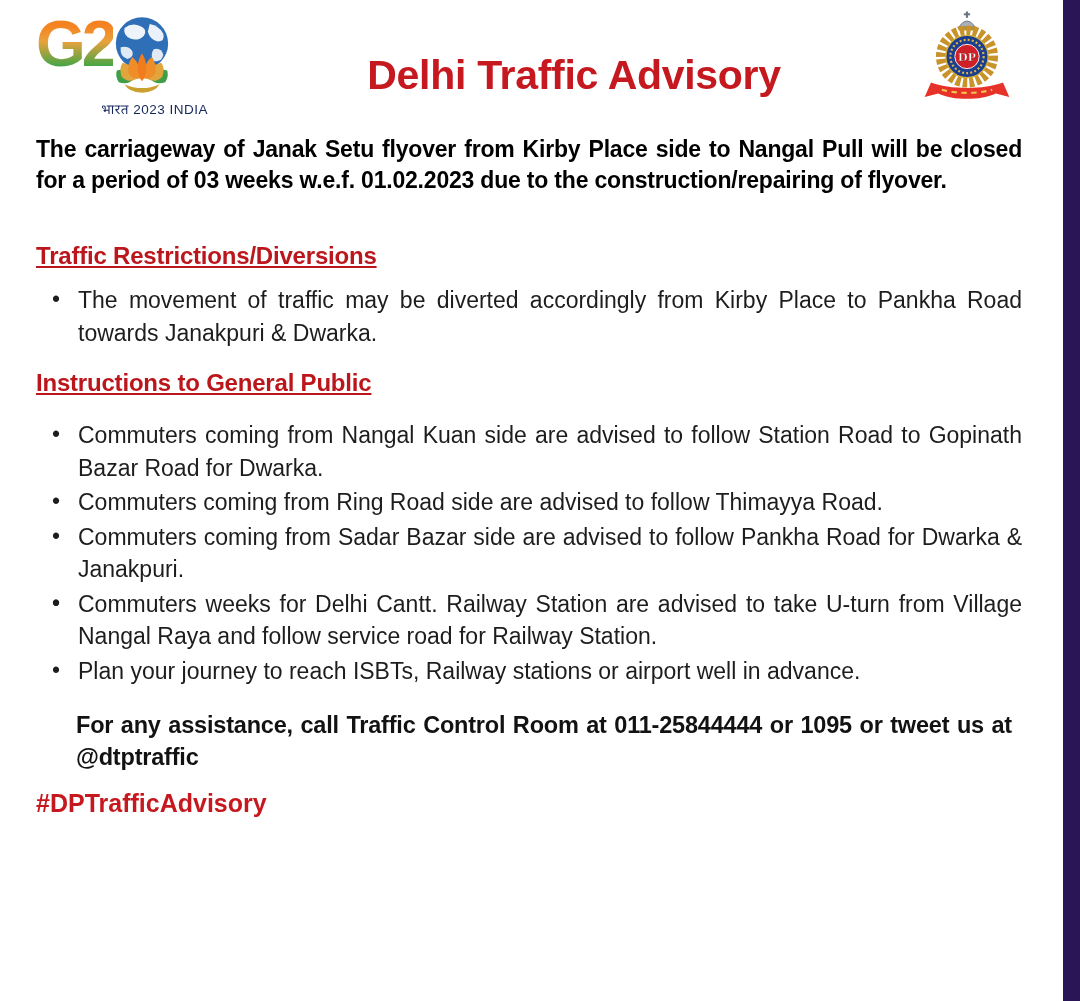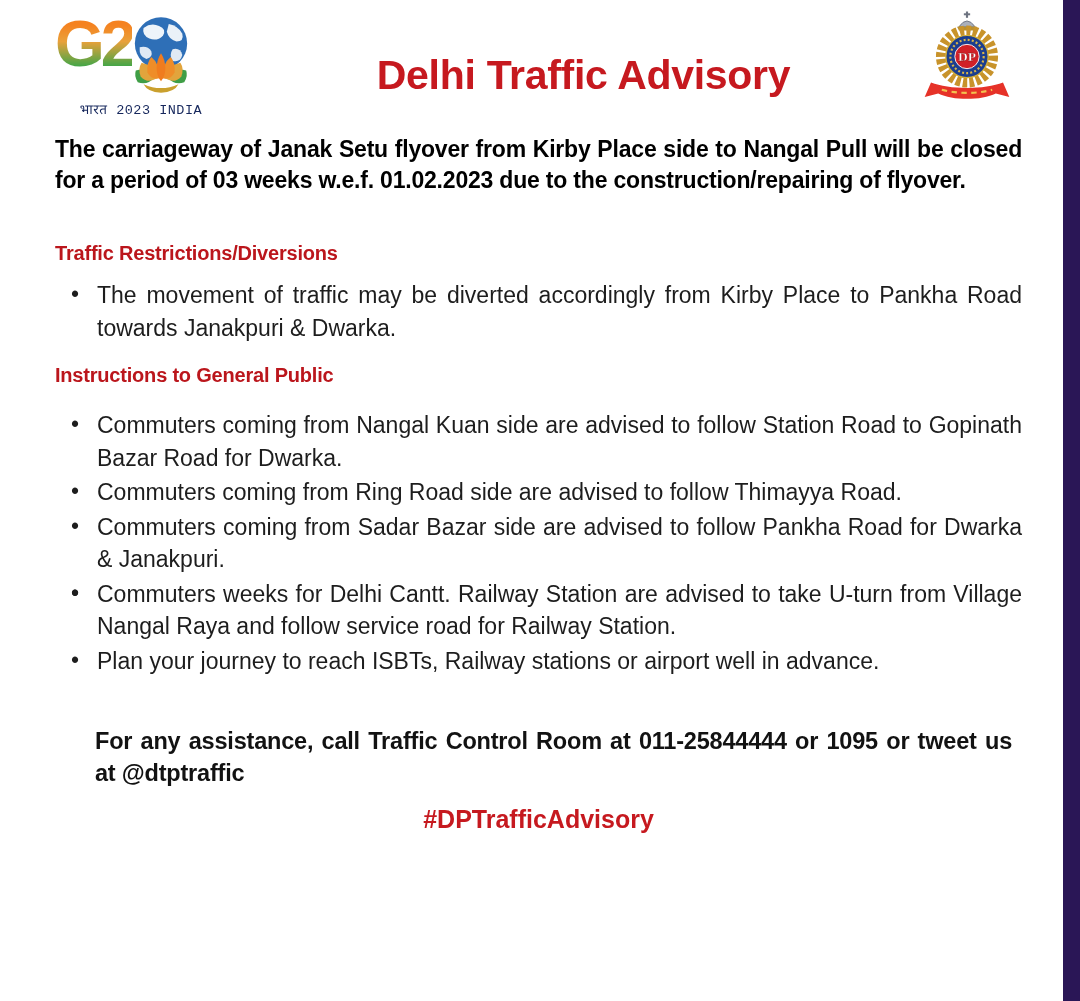--- a/index.html
+++ b/index.html
@@ -2,37 +2,37 @@
 <html><head>
 <meta charset="utf-8">
 <style>
   * { margin: 0; padding: 0; box-sizing: border-box; }
   html, body { width: 1080px; height: 1001px; background: #ffffff; }
   body { font-family: "Liberation Sans", sans-serif; overflow: hidden; }
 
   .page { position: relative; width: 1080px; height: 1001px; background: #ffffff; }
   .stripe { position: absolute; top: 0; right: 0; width: 17px; height: 100%; background: #2a1656; }
 
-  .content { padding: 6px 58px 0 55px; }
+  .content { padding: 6px 58px 0 36px; }
 
   
   .header { display: flex; align-items: flex-start; }
   .g20-logo { width: 190px; flex: 0 0 auto; padding-top: 8px; }
   .g20-row { display: flex; align-items: flex-start; }
   .g20-wordmark {
     font-size: 64px; font-weight: bold; line-height: 0.95; letter-spacing: -4px;
     color: #e8821e;
     background: linear-gradient(180deg, #f58220 18%, #e9a13b 45%, #3aa648 88%);
     -webkit-background-clip: text; background-clip: text;
     -webkit-text-fill-color: transparent;
   }
   .g20-globe { margin-left: -2px; margin-top: 2px; }
   .g20-tagline {
-    margin-top: 2px; text-align: center; width: 172px;
-    font-family: Liberation Mono, monospace; font-size: 13.5px;
+    margin-top: 2px; text-align: right; width: 172px;
+    font-family: Liberation Sans, sans-serif; font-size: 13.5px;
     color: #16275c; letter-spacing: 0.5px; white-space: nowrap;
   }
 
   .title-wrap { flex: 1 1 auto; text-align: center; }
   .main-title {
     margin-top: 46px; font-size: 41px; font-weight: bold;
     color: #c6191f; letter-spacing: -0.3px;
   }
 
   .badge-wrap { width: 100px; flex: 0 0 auto; display: flex; justify-content: flex-start; padding-top: 4px; }
@@ -41,40 +41,40 @@
   .closure-heading {
     margin-top: 24px; text-align: center;
     font-size: 28px; font-weight: bold; color: #bb161c; letter-spacing: -0.3px;
   }
 
   .intro {
     margin-top: 16px; font-size: 23px; font-weight: bold; color: #000000;
     line-height: 31px; text-align: justify; letter-spacing: -0.2px;
   }
 
-  .section-heading { font-size: 20px; font-weight: bold; color: #bb161c; letter-spacing: -0.2px; }
+  .section-heading { font-size: 24px; font-weight: bold; color: #bb161c; letter-spacing: -0.2px; text-decoration: underline; }
   .section-heading.first { margin-top: 46px; }
   .section-heading.second { margin-top: 20px; }
 
   .bullets { list-style: none; margin-top: 14px; }
   .bullets.instructions { margin-top: 22px; }
   .bullets li {
     position: relative; padding-left: 42px; margin-bottom: 2px;
     font-size: 23px; color: #1d1d1d; line-height: 32.5px; text-align: justify;
   }
   .bullet-dot { position: absolute; left: 16px; top: -1px; color: #1d1d1d; }
 
   .assistance {
-    margin-top: 48px; padding-left: 40px; padding-right: 10px;
+    margin-top: 22px; padding-left: 40px; padding-right: 10px;
     font-size: 23.5px; font-weight: bold; color: #121212;
     line-height: 32px; text-align: justify; letter-spacing: -0.2px;
   }
 
   .hashtag {
-    margin-top: 16px; text-align: center;
+    margin-top: 16px; text-align: left;
     font-size: 25px; font-weight: bold; color: #c6191f;
   }
 </style>
 </head>
 <body>
 
 <div class="page">
 
   <div class="content">
 

